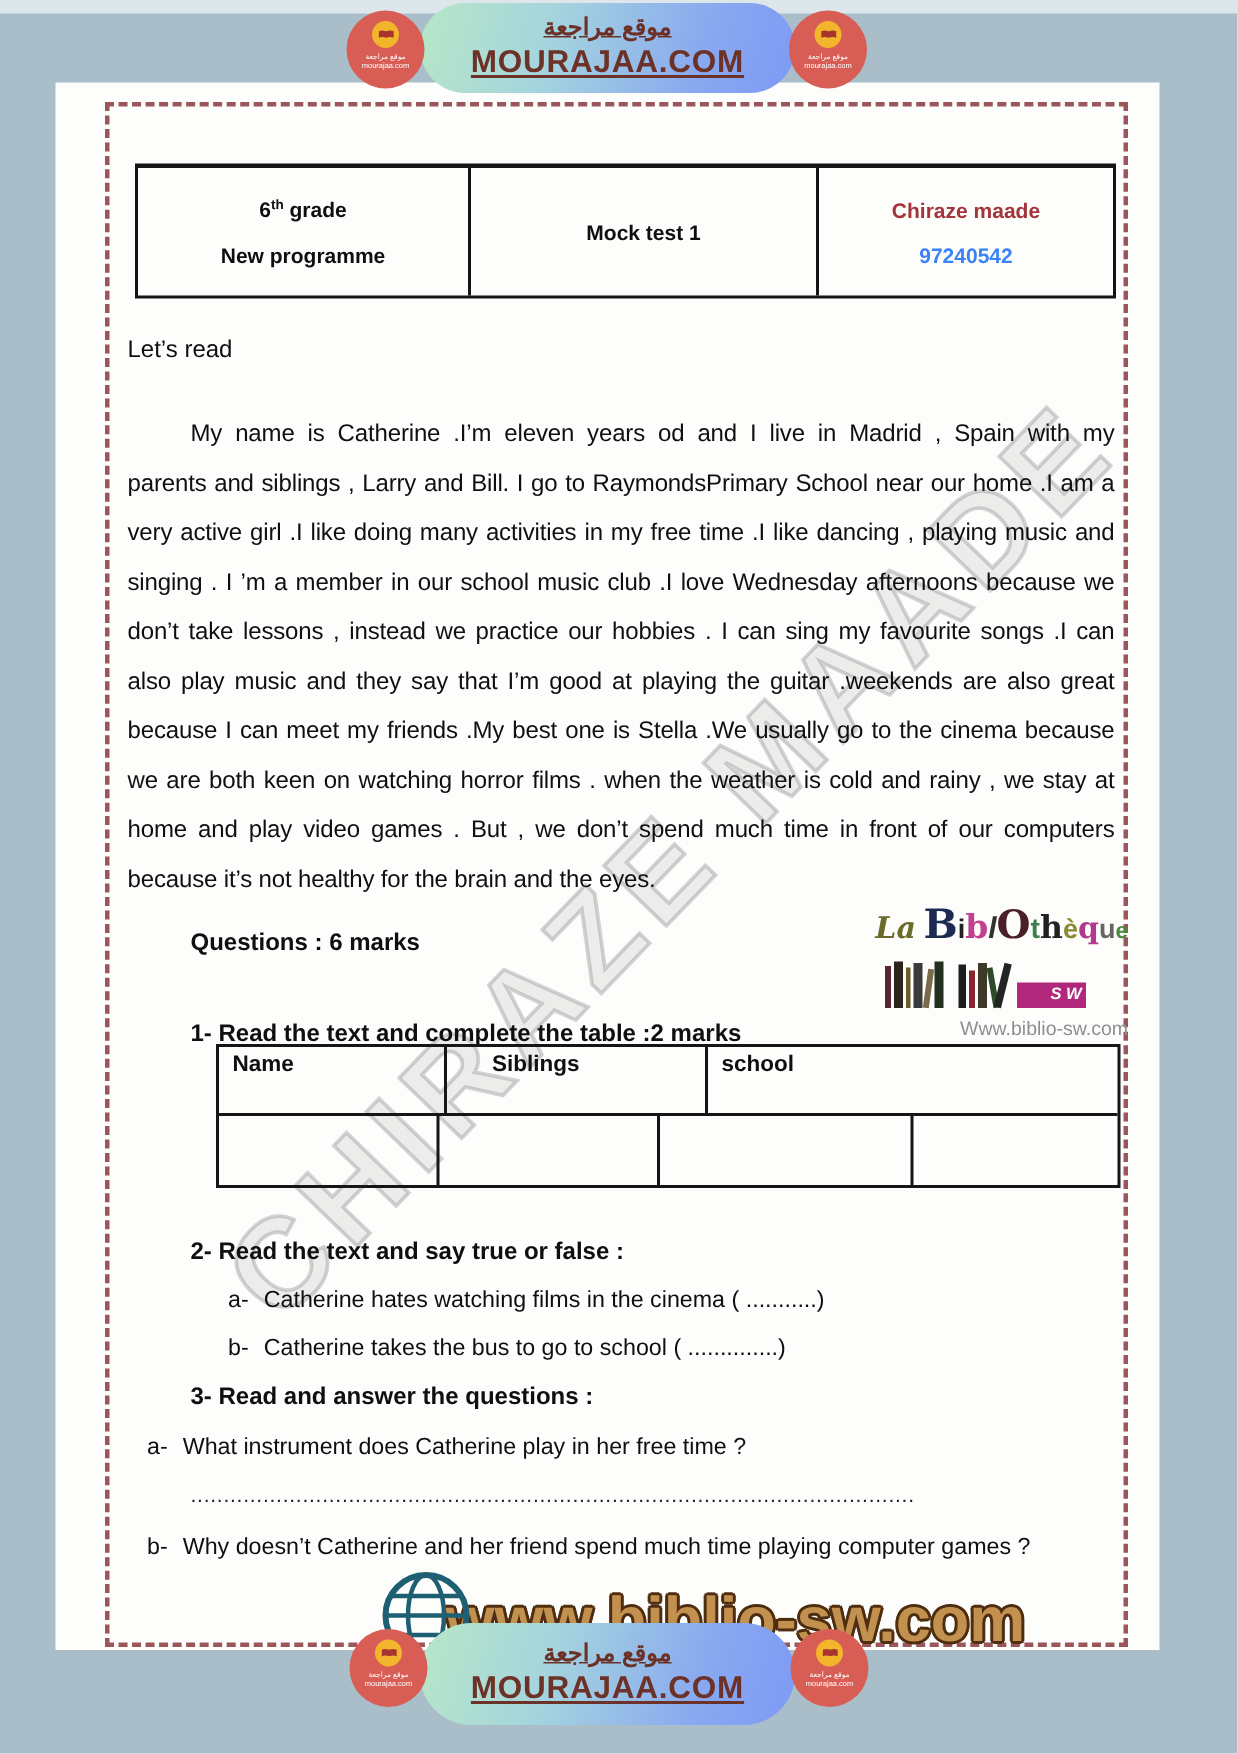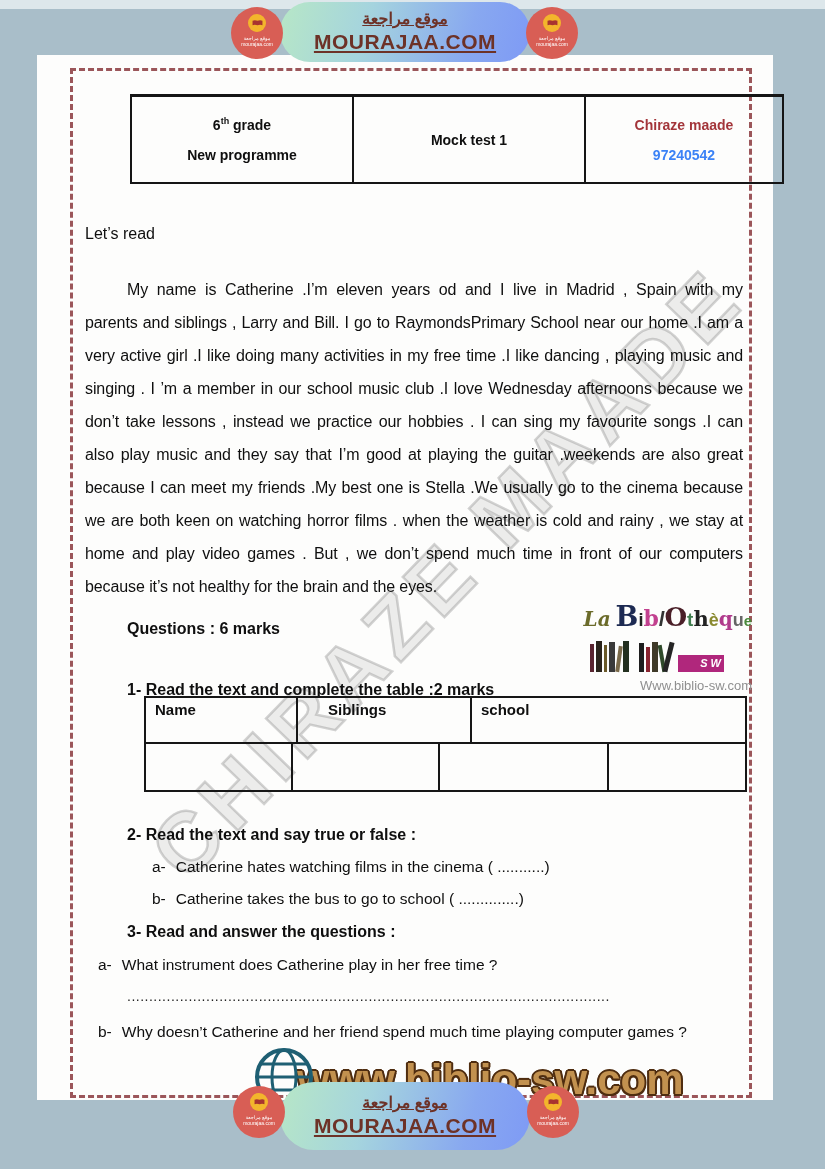--- a/index.html
+++ b/index.html
@@ -18,22 +18,22 @@
   
   .watermark{
     position:absolute;left:-80px;top:470px;width:980px;z-index:0;
     text-align:center;white-space:nowrap;pointer-events:none;
     font-size:84px;font-weight:700;letter-spacing:8px;
     transform:rotate(-46deg);
     color:rgba(150,150,150,0.16);
     -webkit-text-stroke:2.5px rgba(140,140,140,0.38);
   }
   
-  .header-table{left:53px;top:39px;width:650px;height:85px;display:flex;
-    border:2px solid #151515;border-top-width:3px;background:transparent;margin-left:40px;}
+  .header-table{left:53px;top:54px;width:650px;height:85px;display:flex;
+    border:2px solid #151515;border-top-width:3px;background:transparent;}
   .header-table .cell{box-sizing:border-box;border-right:2px solid #151515;
     display:flex;flex-direction:column;align-items:center;justify-content:center;
     font-weight:700;font-size:14px;gap:14px;}
   .header-table .cell:last-child{border-right:none;}
   .ht-c1{width:222px;} .ht-c2{width:232px;} .ht-c3{width:196px;}
   .teacher{color:#a3353a;} .phone{color:#3b82f6;}
   sup{font-size:9px;}
   
   .lets-read{left:48px;top:170px;font-size:16px;}
   .passage{left:48px;top:218px;width:658px;font-size:16px;line-height:33px;letter-spacing:-0.1px;}

